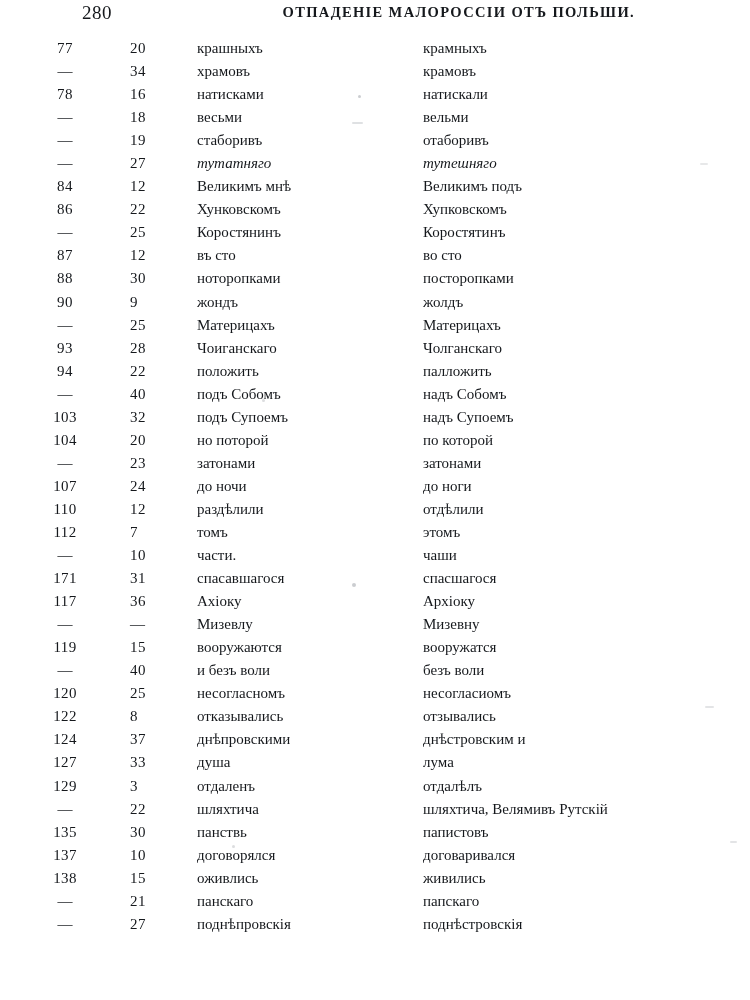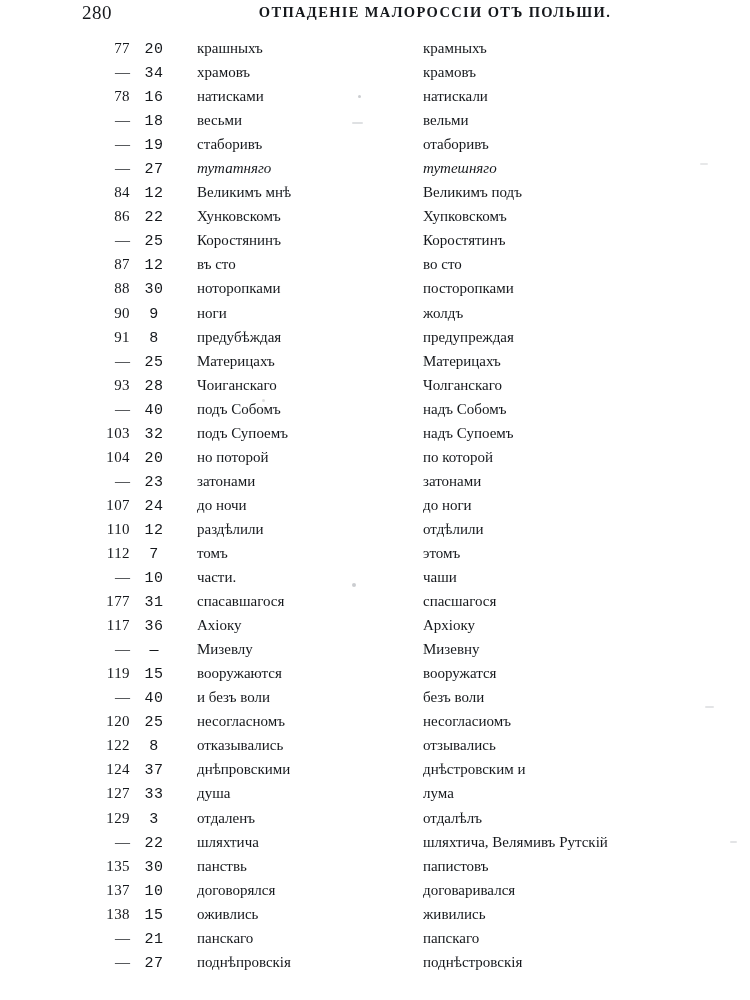--- a/index.html
+++ b/index.html
@@ -42,21 +42,21 @@
     font-family: "Liberation Serif", "DejaVu Serif", serif;
   }
   .runhead-title {
     position: absolute;
     left: 235px;
     top: 2px;
     width: 400px;
     font-size: 14.5px;
     font-weight: 700;
     letter-spacing: 1.35px;
-    text-align: center;
+    text-align: right;
     white-space: nowrap;
     font-family: "Liberation Serif", "DejaVu Serif", serif;
   }
 
   
   .errata {
     position: absolute;
     top: 37px;
     left: 0;
     width: 750px;
@@ -66,31 +66,30 @@
   .errata td {
     padding: 0;
     vertical-align: baseline;
     font-size: 15px;
     line-height: 23.05px;
     white-space: nowrap;
   }
 
   .col-page {
     width: 130px;
-    text-align: right;
+    text-align: center;
     font-size: 16px;
     letter-spacing: 0.4px;
   }
   .col-line {
     width: 48px;
-    text-align: center;
+    text-align: left;
     padding-right: 0px !important;
     font-size: 16px;
     letter-spacing: 0.4px;
-    font-family: Liberation Mono, monospace;
   }
   .col-printed {
     padding-left: 19px !important;
     width: 226px;
     margin-top: 44px;
   }
   .col-corrected {
     padding-left: 0 !important;
   }
 
@@ -183,42 +182,42 @@
         </tr>
         <tr>
           <td class="col-page">88</td>
           <td class="col-line">30</td>
           <td class="col-printed">ноторопками</td>
           <td class="col-corrected">посторопками</td>
         </tr>
         <tr>
           <td class="col-page">90</td>
           <td class="col-line">9</td>
-          <td class="col-printed">ноги</td>
+          <td class="col-printed">жондъ</td>
           <td class="col-corrected">жолдъ</td>
-        </tr>
-        <tr>
-          <td class="col-page">91</td>
-          <td class="col-line">8</td>
-          <td class="col-printed">предубѣждая</td>
-          <td class="col-corrected">предупреждая</td>
         </tr>
         <tr>
           <td class="col-page em-dash">—</td>
           <td class="col-line">25</td>
           <td class="col-printed">Материцахъ</td>
           <td class="col-corrected">Материцахъ</td>
         </tr>
         <tr>
           <td class="col-page">93</td>
           <td class="col-line">28</td>
           <td class="col-printed">Чоиганскаго</td>
           <td class="col-corrected">Чолганскаго</td>
         </tr>
         <tr>
+          <td class="col-page">94</td>
+          <td class="col-line">22</td>
+          <td class="col-printed">положить</td>
+          <td class="col-corrected">палложить</td>
+        </tr>
+        <tr>
           <td class="col-page em-dash">—</td>
           <td class="col-line">40</td>
           <td class="col-printed">подъ Собомъ</td>
           <td class="col-corrected">надъ Собомъ</td>
         </tr>
         <tr>
           <td class="col-page">103</td>
           <td class="col-line">32</td>
           <td class="col-printed">подъ Супоемъ</td>
           <td class="col-corrected">надъ Супоемъ</td>
@@ -253,21 +252,21 @@
           <td class="col-printed">томъ</td>
           <td class="col-corrected">этомъ</td>
         </tr>
         <tr>
           <td class="col-page em-dash">—</td>
           <td class="col-line">10</td>
           <td class="col-printed">части.</td>
           <td class="col-corrected">чаши</td>
         </tr>
         <tr>
-          <td class="col-page">177</td>
+          <td class="col-page">171</td>
           <td class="col-line">31</td>
           <td class="col-printed">спасавшагося</td>
           <td class="col-corrected">спасшагося</td>
         </tr>
         <tr>
           <td class="col-page">117</td>
           <td class="col-line">36</td>
           <td class="col-printed">Ахіоку</td>
           <td class="col-corrected">Архіоку</td>
         </tr>

